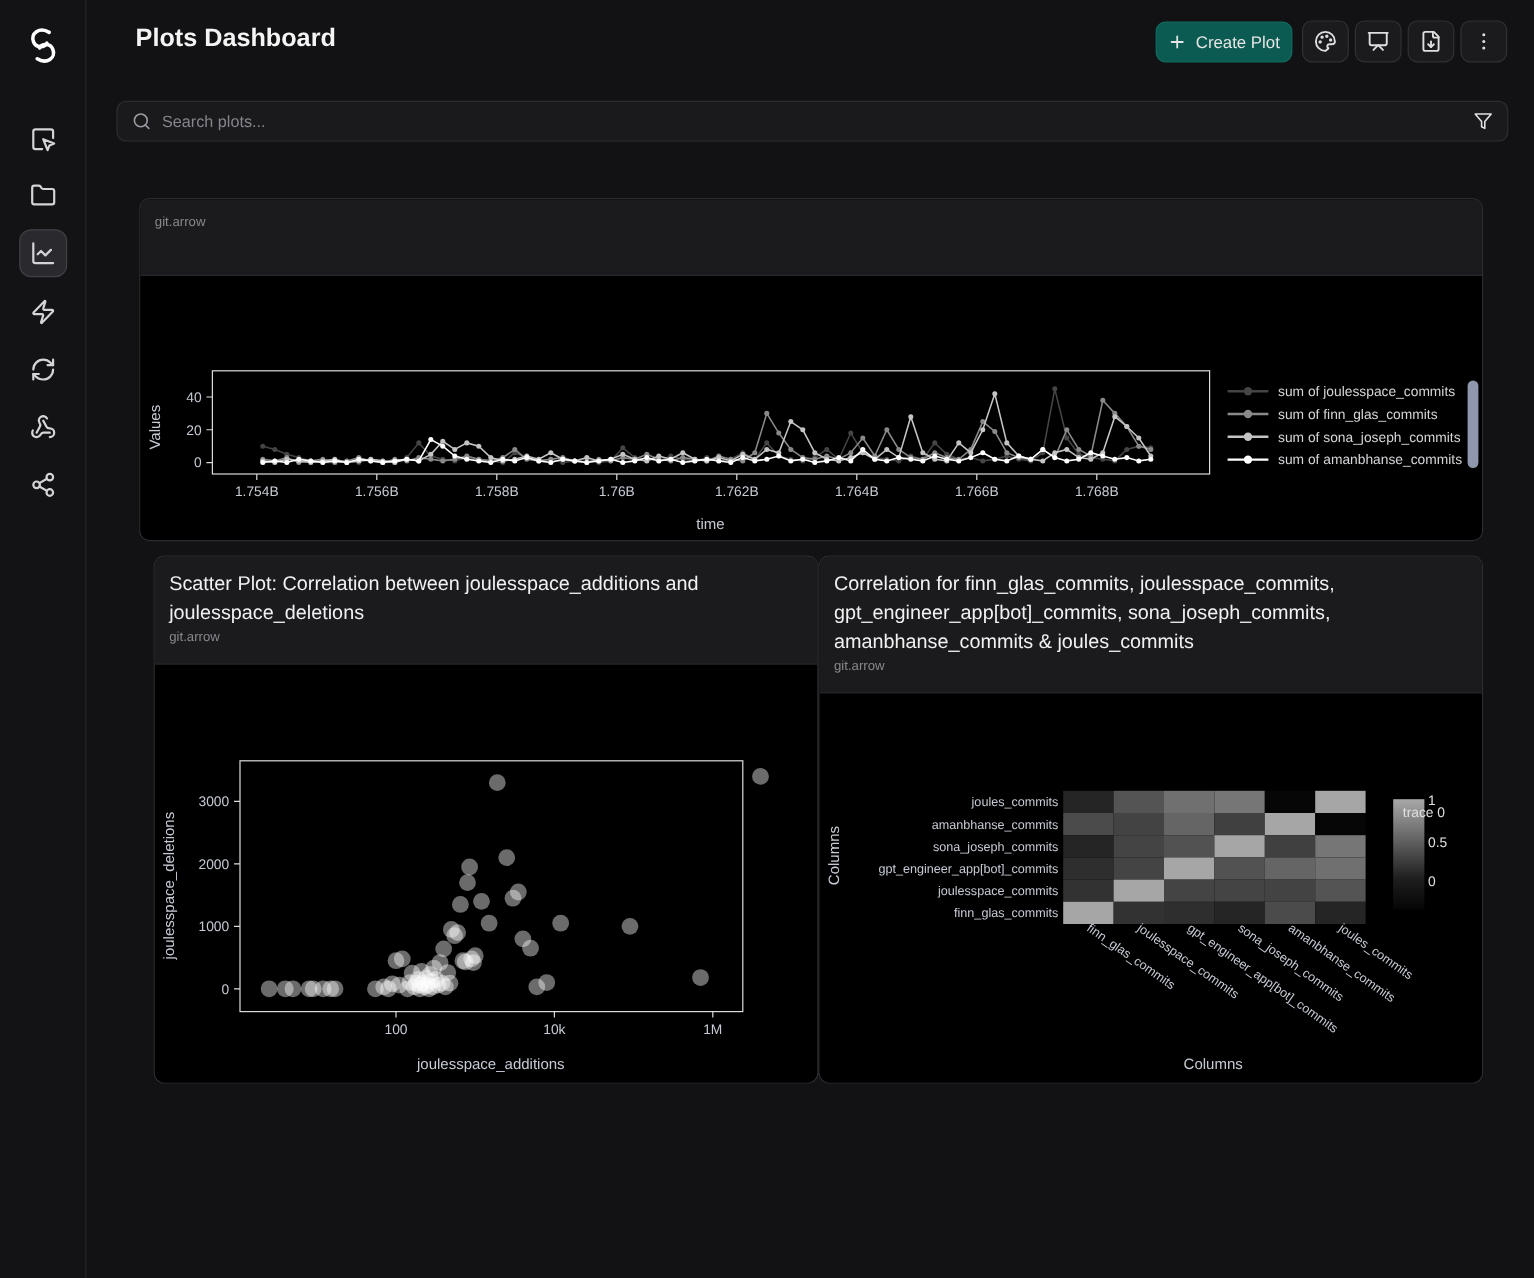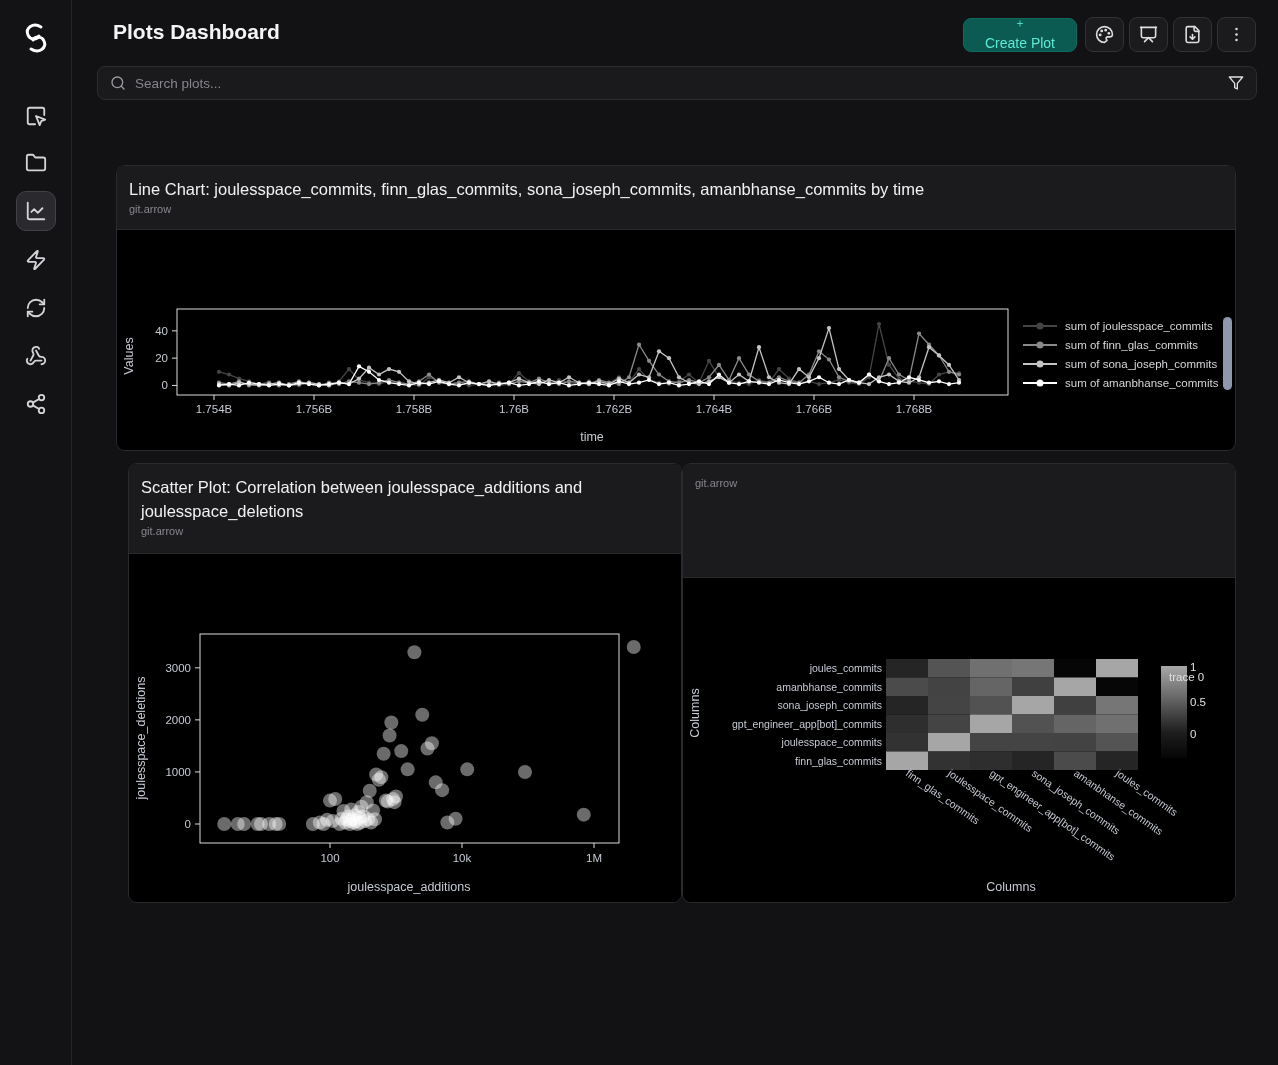--- a/index.html
+++ b/index.html
@@ -10,25 +10,25 @@
   .logo { position:absolute; left:16px; top:18px; width:40px; height:40px;
           display:flex; align-items:center; justify-content:center; }
   .nav-item { position:absolute; left:16px; width:40px; height:40px; border-radius:10px;
               display:flex; align-items:center; justify-content:center; color:#d4d4d8;
               border:1px solid transparent; cursor:pointer; }
   .nav-item.active { background:#2a2a2e; border-color:#414148; }
   .topbar-title { position:absolute; left:113px; top:20px; font-size:21px; font-weight:bold; color:#f4f4f5; }
   .btn-create { position:absolute; left:963px; top:18px; width:114px; height:34px;
                 background:#0c5b52; border:1px solid #0f6b60; border-radius:8px;
                 display:flex; align-items:center; justify-content:center; gap:7px;
-                color:#5eead4; font-size:14px; font-weight:500; cursor:pointer;flex-direction:column; }
+                color:#e5e5e5; font-size:14px; font-weight:500; cursor:pointer; }
   .icon-btn { position:absolute; top:17px; width:39px; height:35px; background:#1b1b1e;
               border:1px solid #313136; border-radius:8px; display:flex; align-items:center;
               justify-content:center; color:#dededf; cursor:pointer; }
-  .search-wrap { position:absolute; left:97px; top:66px; width:1160px; height:34px;
+  .search-wrap { position:absolute; left:97px; top:84px; width:1160px; height:34px;
                  background:#1a1a1d; border:1px solid #2d2d31; border-radius:8px;
                  display:flex; align-items:center; padding:0 12px; gap:9px; }
   .search-wrap input { flex:1; background:transparent; border:none; outline:none;
                        color:#e4e4e7; font-size:13.5px; font-family:"Liberation Sans",sans-serif; }
   .search-wrap input::placeholder { color:#85858c; }
   .card { position:absolute; background:#000; border:1px solid #2b2b2f; border-radius:9px; overflow:hidden; }
   .card-head { background:#1b1b1e; border-bottom:1px solid #29292d; padding:11px 12px 9px 12px; }
   .card-title { font-size:16.5px; font-weight:500; color:#f1f1f2; line-height:24px; }
   .card-src { font-size:11px; color:#87878d; margin-top:2px; }
   #card-line   { left:116px; top:165px; width:1120px; height:286px; }
@@ -146,21 +146,20 @@
       <path d="m21 21-4.3-4.3"></path>
   </svg>
   <input type="text" placeholder="Search plots..." style="">
   <svg width="16" height="16" viewBox="0 0 24 24" fill="none" stroke="#e0e0e3" stroke-width="2" stroke-linecap="round" stroke-linejoin="round">
     <path d="M22 3H2l8 9.46V19l4 2v-8.54Z"></path>
   </svg>
 </div>
 
 <div class="card" id="card-line">
   <div class="card-head">
-    <div class="card-title" style="white-space:nowrap">Line Chart: joulesspace_commits, finn_glas_commits, sona_joseph_commits, amanbhanse_commits by time</div>
     <div class="card-src">git.arrow</div>
   </div>
   <div class="chart-area"><svg id="svg-line" width="1120" height="222">
         <rect x="60" y="79" width="831" height="86" fill="#000" stroke="#dcdcdc" stroke-width="1"></rect>
         <line x1="55" y1="155.44444444444446" x2="60" y2="155.44444444444446" stroke="#dcdcdc"></line>
         <text x="51" y="159.44444444444446" text-anchor="end" font-size="11.5" fill="#c6cad4">0</text>
         <line x1="55" y1="128.14285714285714" x2="60" y2="128.14285714285714" stroke="#dcdcdc"></line>
         <text x="51" y="132.14285714285714" text-anchor="end" font-size="11.5" fill="#c6cad4">20</text>
         <line x1="55" y1="100.84126984126983" x2="60" y2="100.84126984126983" stroke="#dcdcdc"></line>
         <text x="51" y="104.84126984126983" text-anchor="end" font-size="11.5" fill="#c6cad4">40</text>
@@ -589,20 +588,21 @@
         <circle cx="326.6039391414683" cy="264.7945205479452" r="7" fill="#ffffff" fill-opacity="0.42"></circle>
         <circle cx="338.22596223914326" cy="215.34246575342468" r="7" fill="#ffffff" fill-opacity="0.42"></circle>
         <circle cx="395.98000562299546" cy="217.94520547945206" r="7" fill="#ffffff" fill-opacity="0.42"></circle>
         <circle cx="454.77647064094094" cy="260.63013698630135" r="7" fill="#ffffff" fill-opacity="0.42"></circle>
         <circle cx="504.7359594276455" cy="93.01369863013699" r="7" fill="#ffffff" fill-opacity="0.42"></circle>
       </svg></div>
 </div>
 
 <div class="card" id="card-heat">
   <div class="card-head">
+    <div class="card-title">Correlation for finn_glas_commits, joulesspace_commits, gpt_engineer_app[bot]_commits, sona_joseph_commits, amanbhanse_commits &amp; joules_commits</div>
     <div class="card-src">git.arrow</div>
   </div>
   <div class="chart-area"><svg id="svg-heat" width="554" height="326">
         <rect x="203" y="81" width="42" height="18.5" fill="rgb(37,37,37)"></rect>
         <rect x="245" y="81" width="42" height="18.5" fill="rgb(84,84,84)"></rect>
         <rect x="287" y="81" width="42" height="18.5" fill="rgb(112,112,112)"></rect>
         <rect x="329" y="81" width="42" height="18.5" fill="rgb(118,118,118)"></rect>
         <rect x="371" y="81" width="42" height="18.5" fill="rgb(6,6,6)"></rect>
         <rect x="413" y="81" width="42" height="18.5" fill="rgb(166,166,166)"></rect>
         <rect x="203" y="99.5" width="42" height="18.5" fill="rgb(75,75,75)"></rect>

